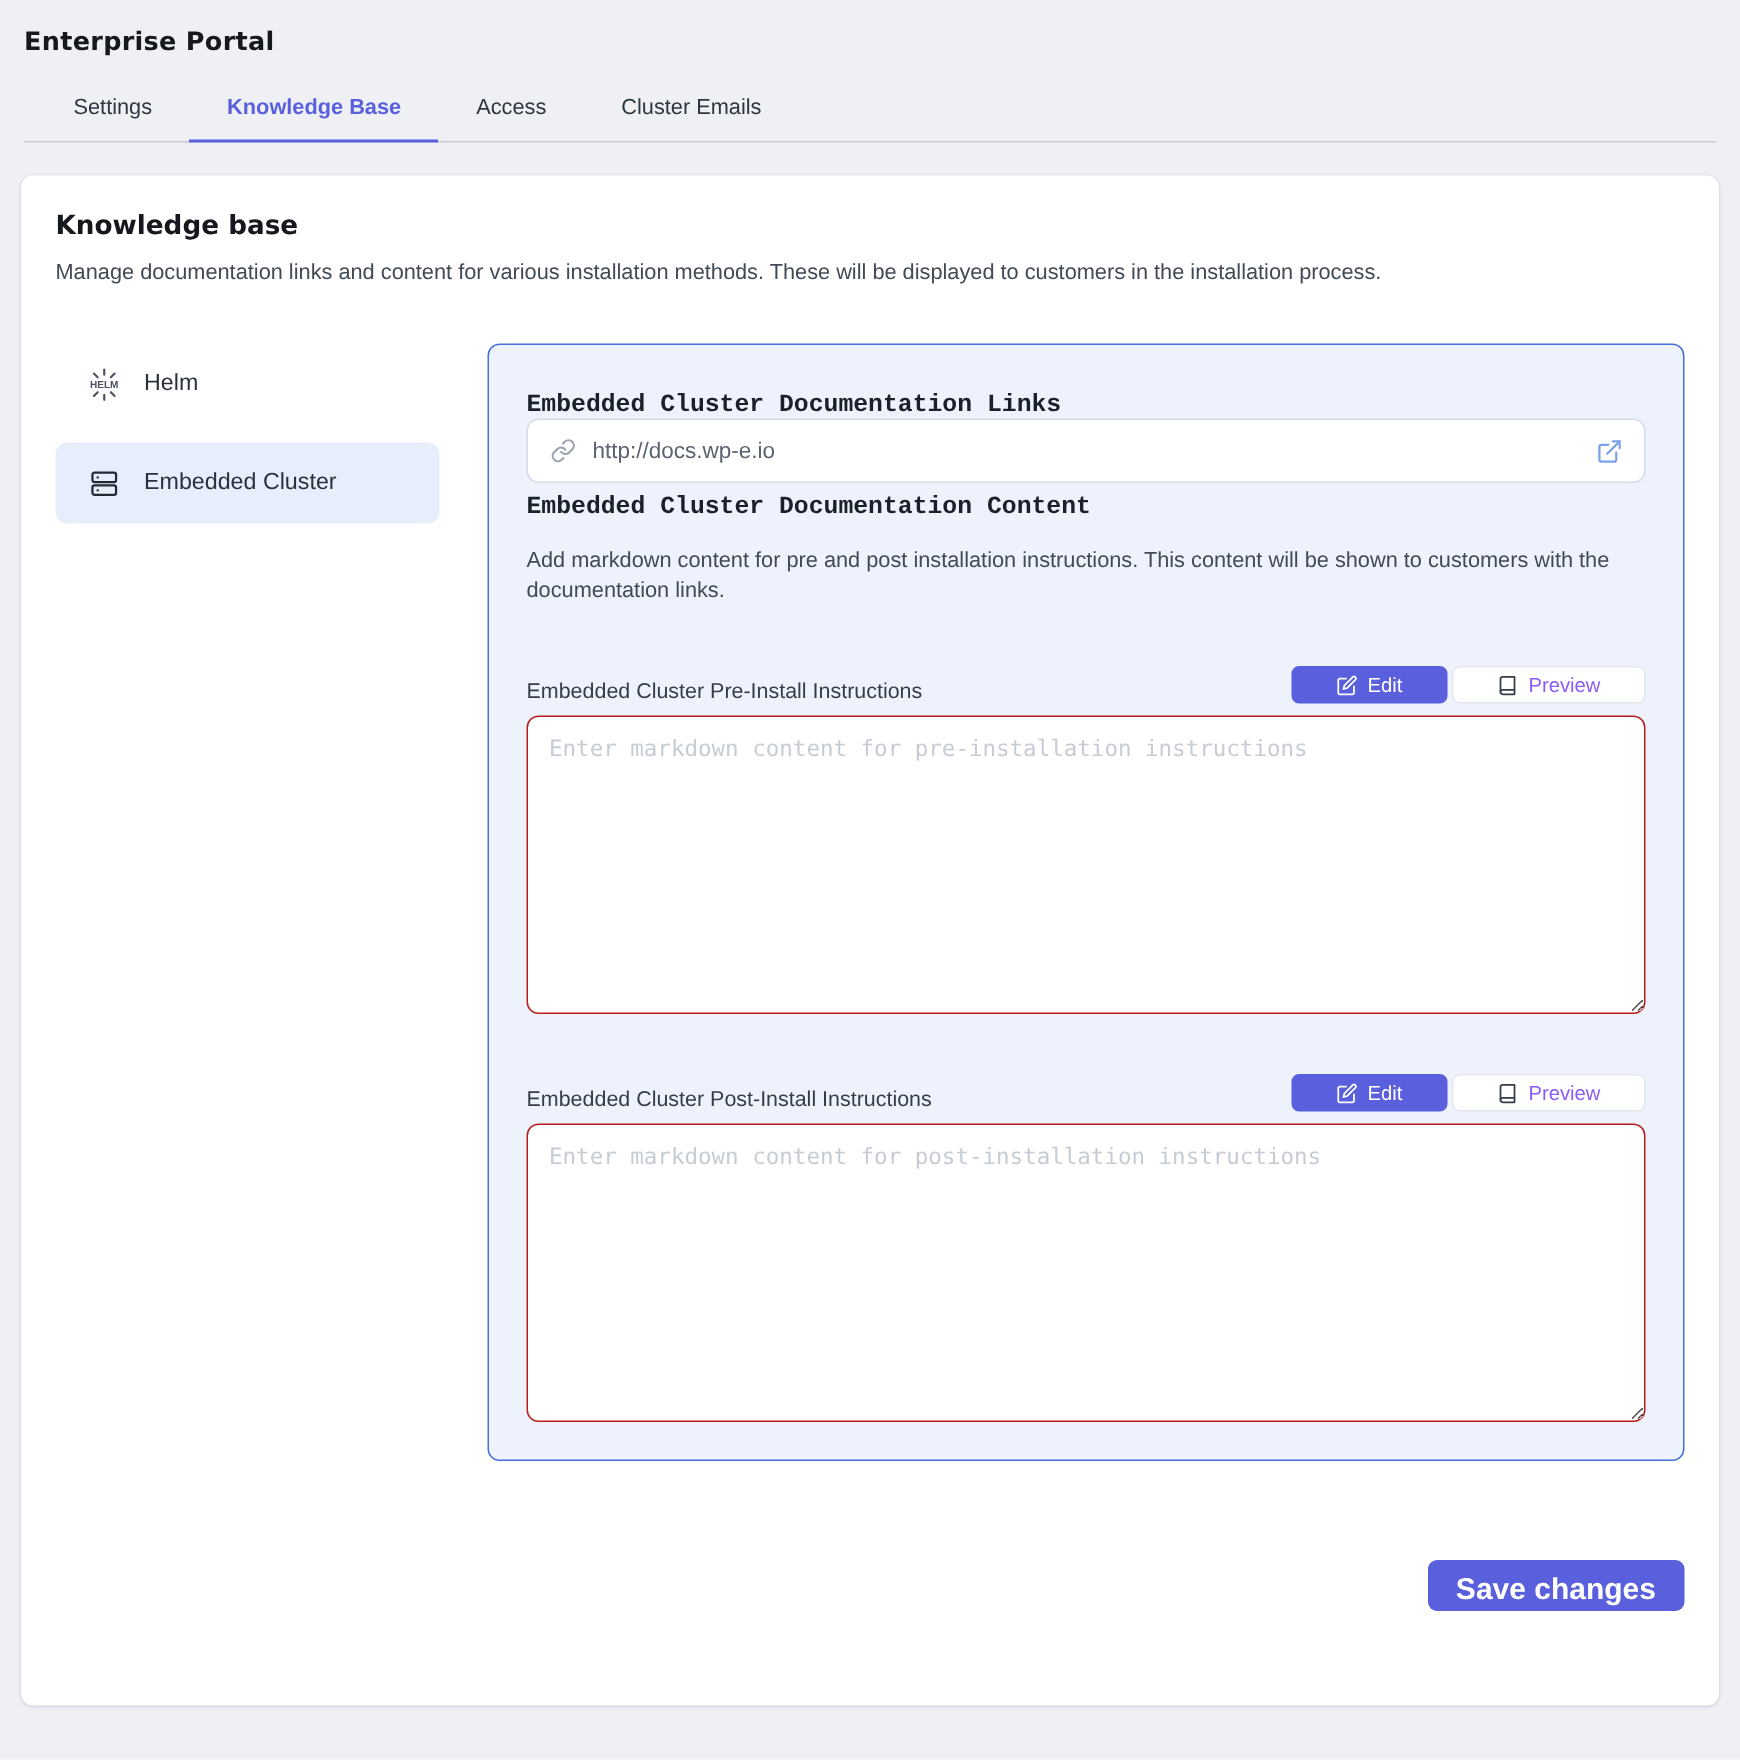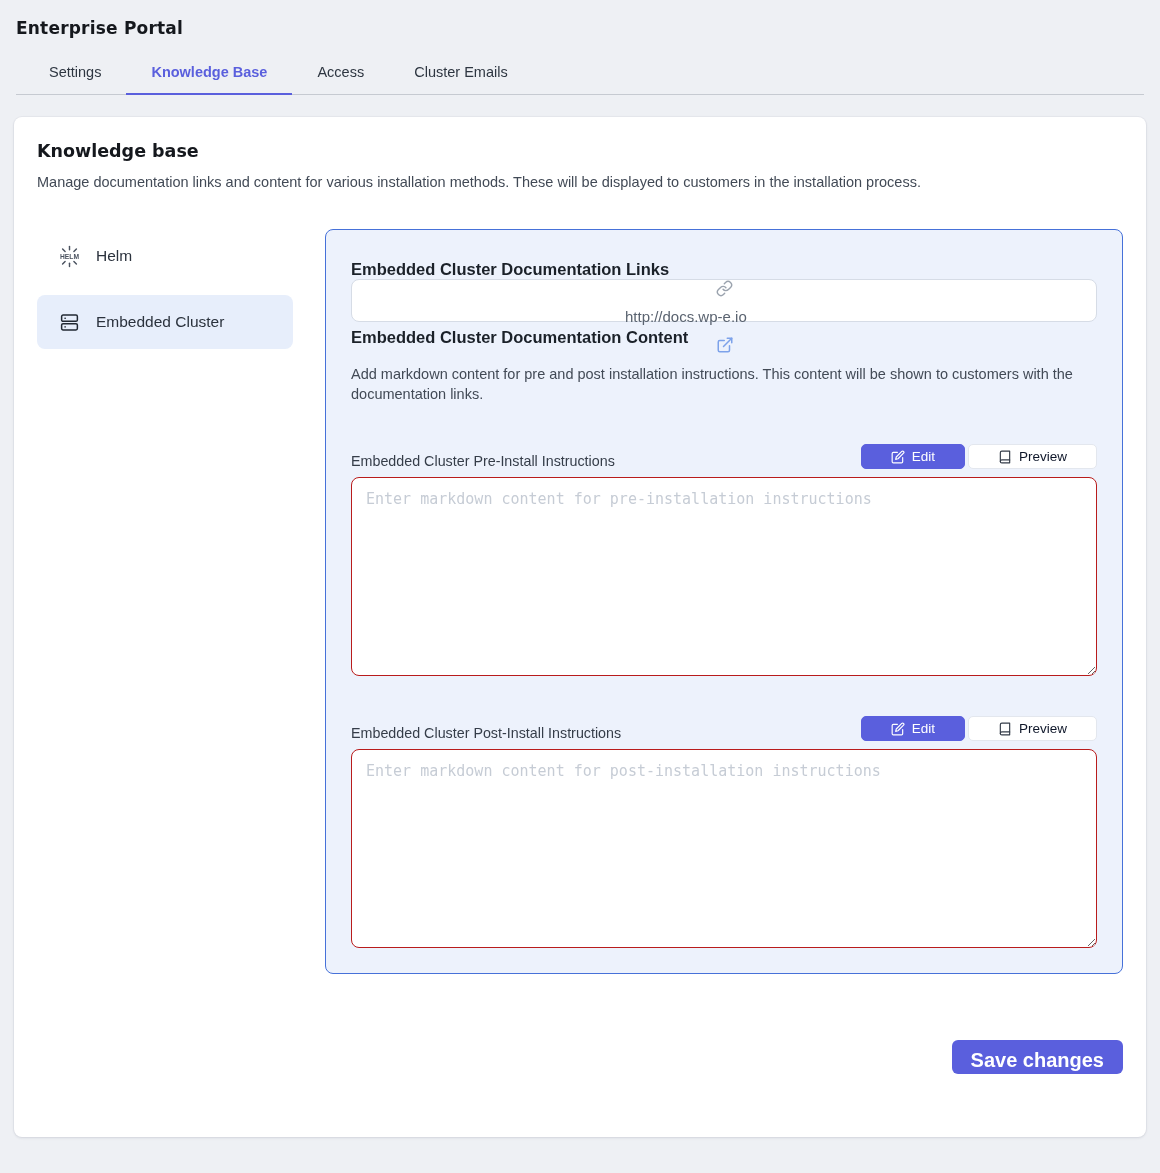--- a/index.html
+++ b/index.html
@@ -84,42 +84,41 @@
 
   
   .panel {
     flex: 1;
     background: #edf2fc;
     border: 1px solid #4671d9;
     border-radius: 8px;
     padding: 24px 25px 25px;
   }
   .panel h3 {
-    font-family: Liberation Sans, sans-serif;
+    font-family: Liberation Mono, monospace;
     font-size: 16.5px;
     font-weight: 700;
     color: #1b2129;
     margin-top: 6px;
   }
   .field-label {
     font-size: 14.3px;
     color: #353d49;
   }
   .label-solo { margin: 34px 0 10px; }
 
   .url-input-wrap {
     display: flex;
     align-items: center;
     gap: 11px;
     background: #ffffff;
     border: 1px solid #d6dce6;
     border-radius: 8px;
     height: 43px;
     padding: 0 14px 0 15px;
-    flex-direction: column;
   }
   .url-input {
     flex: 1;
     border: none;
     outline: none;
     background: transparent;
     font-family: "Liberation Sans", sans-serif;
     font-size: 15px;
     color: #5a6370;
   }
@@ -152,21 +151,21 @@
     border: 1px solid transparent;
     cursor: pointer;
     background: #ffffff;
   }
   .seg-btn.edit-active {
     background: #5a5fdd;
     color: #ffffff;
     border-color: #5a5fdd;
   }
   .seg-btn.preview {
-    color: #0f172a;
+    color: #8b5cf6;
     border-color: #e3e7ee;
     text-align: center;
   }
 
   .md-textarea {
     width: 100%;
     height: 199px;
     background: #ffffff;
     border: 1px solid #b91c1c;
     border-radius: 8px;

